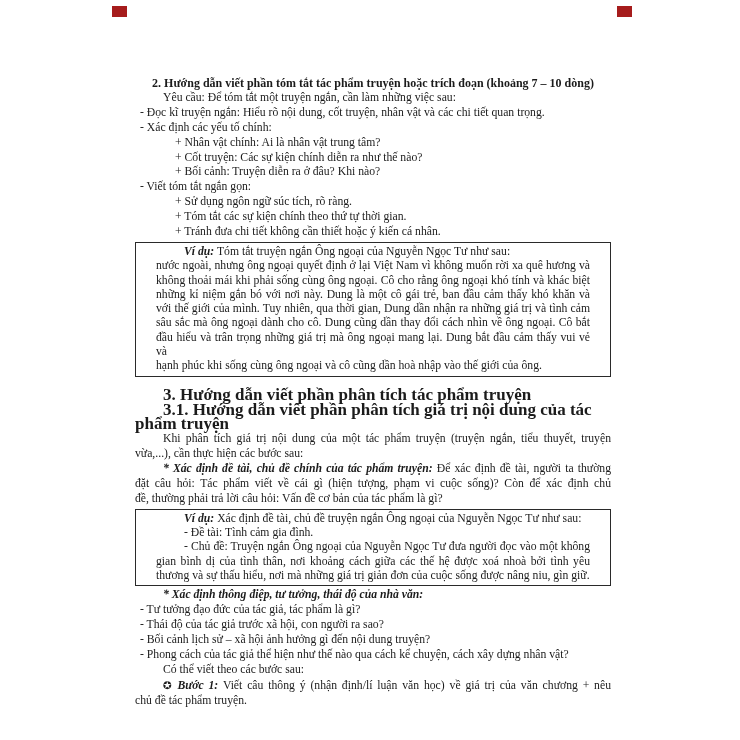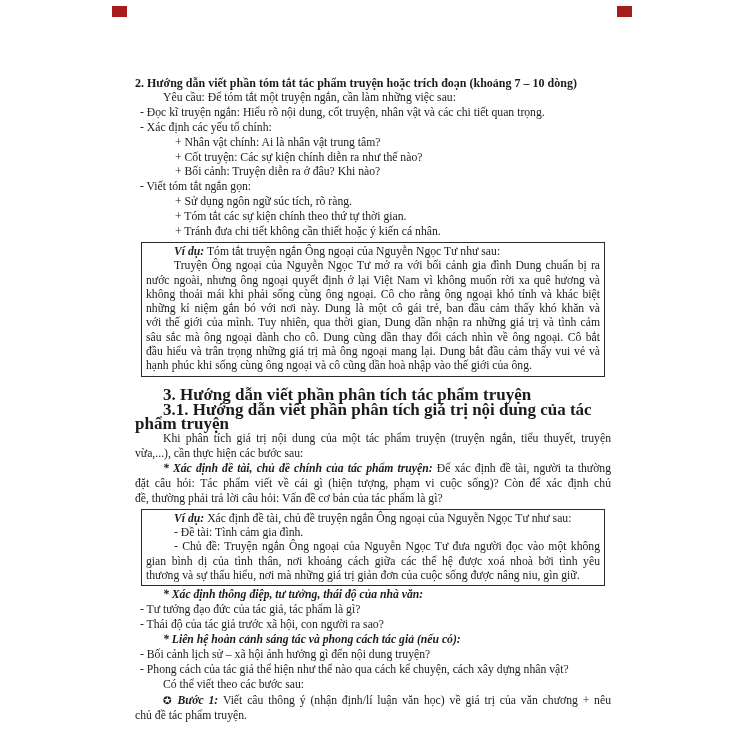--- a/index.html
+++ b/index.html
@@ -9,29 +9,29 @@
   }
   #doc{
     position:absolute;left:135px;top:76px;width:476px;
     font-size:11.7px;line-height:14.9px;
   }
   .line{min-height:14.9px}
   .b{font-weight:bold}
   .i{}
   .bi{font-weight:bold;font-style:italic}
   .sym{font-weight:bold;font-family:"DejaVu Sans",sans-serif;font-size:10.5px}
-  .center{text-align:left;font-size:12px}
+  .center{text-align:center;font-size:12px}
   .hd{font-size:17px}
   .ind0{text-indent:5px}
   .ind1{text-indent:28px}
   .ind2{text-indent:40px}
   .j{text-align:justify;text-align-last:justify}
   .example-box{
     border:1.3px solid #2a2a2a;
-    padding:2px 4px;margin:2px 6px;line-height:14.3px;
+    padding:2px 20px;margin:2px 0;line-height:14.3px;
   }
   .example-box .line{min-height:14.3px}
   .gap{height:9px}
   .mark{position:absolute;top:6px;width:15px;height:11px}
   .mark.left{left:112px}
   .mark.right{left:617px}
 </style>
 </head>
 <body>
 
@@ -45,21 +45,20 @@
     <div class="line ind0"><span>- Xác định các yếu tố chính:</span></div>
     <div class="line ind2"><span>+ Nhân vật chính: Ai là nhân vật trung tâm?</span></div>
     <div class="line ind2"><span>+ Cốt truyện: Các sự kiện chính diễn ra như thế nào?</span></div>
     <div class="line ind2"><span>+ Bối cảnh: Truyện diễn ra ở đâu? Khi nào?</span></div>
     <div class="line ind0"><span>- Viết tóm tắt ngắn gọn:</span></div>
     <div class="line ind2"><span>+ Sử dụng ngôn ngữ súc tích, rõ ràng.</span></div>
     <div class="line ind2"><span>+ Tóm tắt các sự kiện chính theo thứ tự thời gian.</span></div>
     <div class="line ind2"><span>+ Tránh đưa chi tiết không cần thiết hoặc ý kiến cá nhân.</span></div>
     <div class="example-box">
       <div class="line ind1"><span class="bi">Ví dụ:</span><span> Tóm tắt truyện ngắn </span><span class="i">Ông ngoại</span><span> của Nguyễn Ngọc Tư như sau:</span></div>
-      <div class="line ind1 j"><span>Truyện </span><span class="i">Ông ngoại</span><span> của Nguyễn Ngọc Tư mở ra với bối cảnh gia đình Dung chuẩn bị ra</span></div>
       <div class="line j"><span>nước ngoài, nhưng ông ngoại quyết định ở lại Việt Nam vì không muốn rời xa quê hương và</span></div>
       <div class="line j"><span>không thoải mái khi phải sống cùng ông ngoại. Cô cho rằng ông ngoại khó tính và khác biệt</span></div>
       <div class="line j"><span>những kỉ niệm gắn bó với nơi này. Dung là một cô gái trẻ, ban đầu cảm thấy khó khăn và</span></div>
       <div class="line j"><span>với thế giới của mình. Tuy nhiên, qua thời gian, Dung dần nhận ra những giá trị và tình cảm</span></div>
       <div class="line j"><span>sâu sắc mà ông ngoại dành cho cô. Dung cũng dần thay đổi cách nhìn về ông ngoại. Cô bắt</span></div>
       <div class="line j"><span>đầu hiểu và trân trọng những giá trị mà ông ngoại mang lại. Dung bắt đầu cảm thấy vui vẻ và</span></div>
       <div class="line "><span>hạnh phúc khi sống cùng ông ngoại và cô cũng dần hoà nhập vào thế giới của ông.</span></div>
     </div>
     <div class="gap"></div>
     <div class="line ind1 hd"><span class="b">3. Hướng dẫn viết phần phân tích tác phẩm truyện</span></div>
@@ -72,19 +71,18 @@
     <div class="example-box">
       <div class="line ind1"><span class="bi">Ví dụ:</span><span> Xác định đề tài, chủ đề truyện ngắn </span><span class="i">Ông ngoại</span><span> của Nguyễn Ngọc Tư như sau:</span></div>
       <div class="line ind1"><span>- Đề tài: Tình cảm gia đình.</span></div>
       <div class="line ind1 j"><span>- Chủ đề: Truyện ngắn </span><span class="i">Ông ngoại</span><span> của Nguyễn Ngọc Tư đưa người đọc vào một không</span></div>
       <div class="line j"><span>gian bình dị của tình thân, nơi khoảng cách giữa các thế hệ được xoá nhoà bởi tình yêu</span></div>
       <div class="line "><span>thương và sự thấu hiểu, nơi mà những giá trị giản đơn của cuộc sống được nâng niu, gìn giữ.</span></div>
     </div>
     <div class="line ind1"><span class="bi">* Xác định thông điệp, tư tưởng, thái độ của nhà văn:</span></div>
     <div class="line ind0"><span>- Tư tưởng đạo đức của tác giả, tác phẩm là gì?</span></div>
     <div class="line ind0"><span>- Thái độ của tác giả trước xã hội, con người ra sao?</span></div>
-    <div class="line ind1"><span class="bi">* Liên hệ hoàn cảnh sáng tác và phong cách tác giả (nếu có):</span></div>
     <div class="line ind0"><span>- Bối cảnh lịch sử – xã hội ảnh hưởng gì đến nội dung truyện?</span></div>
     <div class="line ind0"><span>- Phong cách của tác giả thể hiện như thế nào qua cách kể chuyện, cách xây dựng nhân vật?</span></div>
     <div class="line ind1"><span>Có thể viết theo các bước sau:</span></div>
     <div class="line ind1 j"><span class="sym">✪ </span><span class="bi">Bước 1:</span><span> Viết câu thông ý (nhận định/lí luận văn học) về giá trị của văn chương + nêu</span></div>
     <div class="line "><span>chủ đề tác phẩm truyện.</span></div>
   </div>
 
 </body></html>

